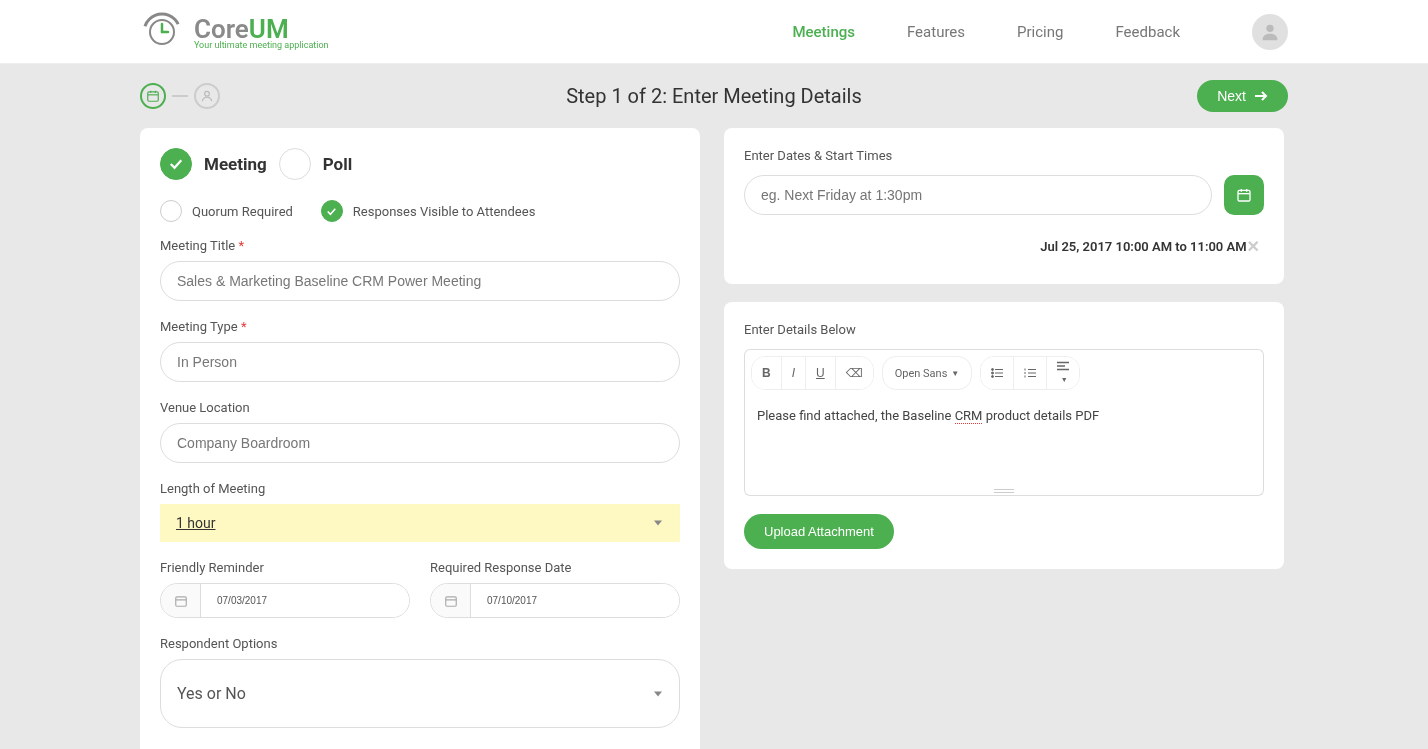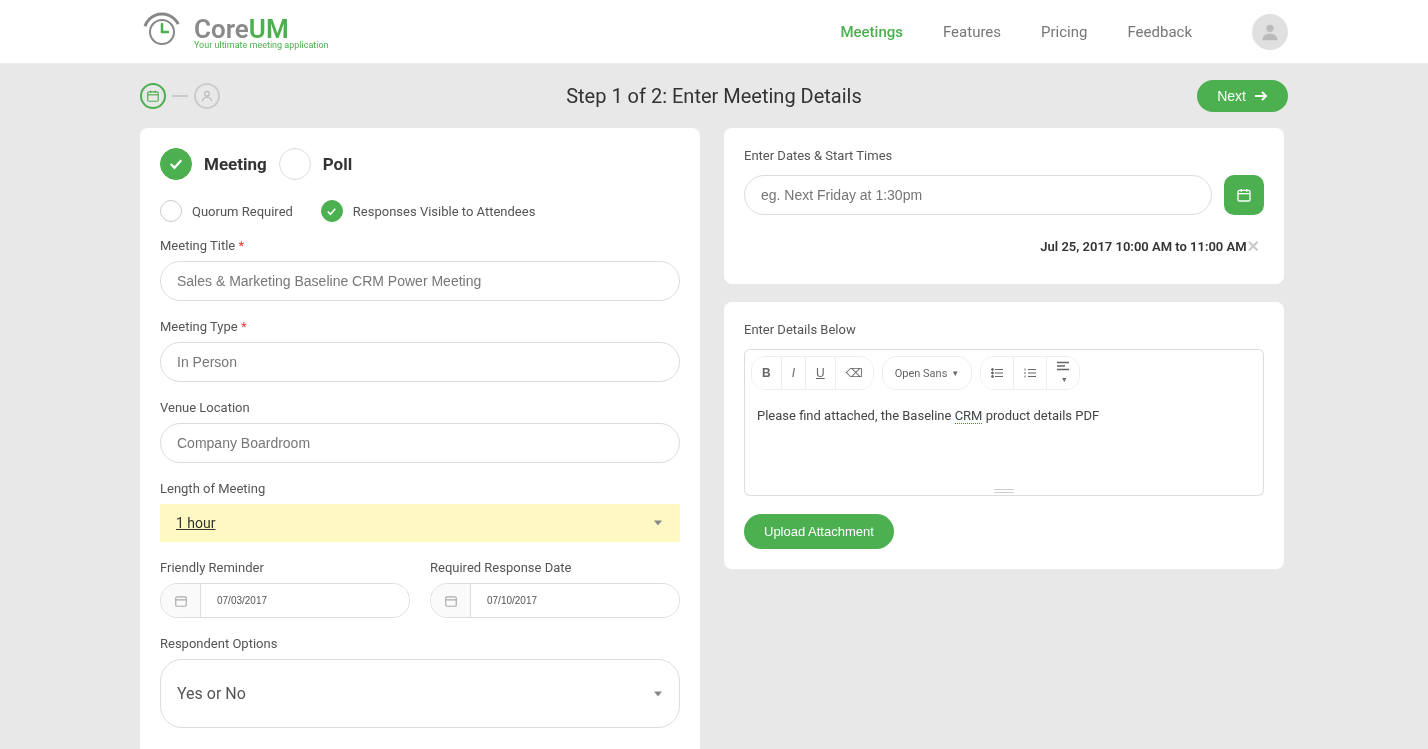--- a/index.html
+++ b/index.html
@@ -4,21 +4,21 @@
   <style>
     * { margin: 0; padding: 0; box-sizing: border-box; }
     body { font-family: -apple-system, BlinkMacSystemFont, "Segoe UI", Roboto, sans-serif; background: #e8e8e8; color: #333; }
     
     .topbar { background: #fff; height: 64px; display: flex; align-items: center; padding: 0 140px; border-bottom: 1px solid #eee; }
     .logo { display: flex; align-items: center; gap: 10px; }
     .logo-icon { width: 44px; height: 44px; }
     .logo-text { font-size: 26px; font-weight: 600; color: #8a8a8a; }
     .logo-text .um { color: #4CAF50; }
     .logo-sub { font-size: 9px; color: #4CAF50; display: block; margin-top: -4px; }
-    .nav { margin-left: auto; display: flex; gap: 40px; align-items: center; }
+    .nav { margin-left: auto; display: flex; gap: 52px; align-items: center; }
     .nav a { text-decoration: none; color: #777; font-size: 15px; cursor: pointer; }
     .nav a.active { color: #4CAF50; font-weight: 500; }
     .avatar { width: 36px; height: 36px; border-radius: 50%; background: #e0e0e0; display: flex; align-items: center; justify-content: center; margin-left: 20px; }
     
     .subheader { display: flex; align-items: center; padding: 16px 140px; }
     .step-icons { display: flex; align-items: center; gap: 6px; }
     .step-circle { width: 26px; height: 26px; border-radius: 50%; border: 2px solid #ccc; display: flex; align-items: center; justify-content: center; }
     .step-circle.active { border-color: #4CAF50; color: #4CAF50; }
     .step-line { width: 16px; height: 2px; background: #ccc; }
     .step-title { margin: 0 auto; position: absolute; left: 50%; transform: translateX(-50%); font-size: 20px; color: #333; }

